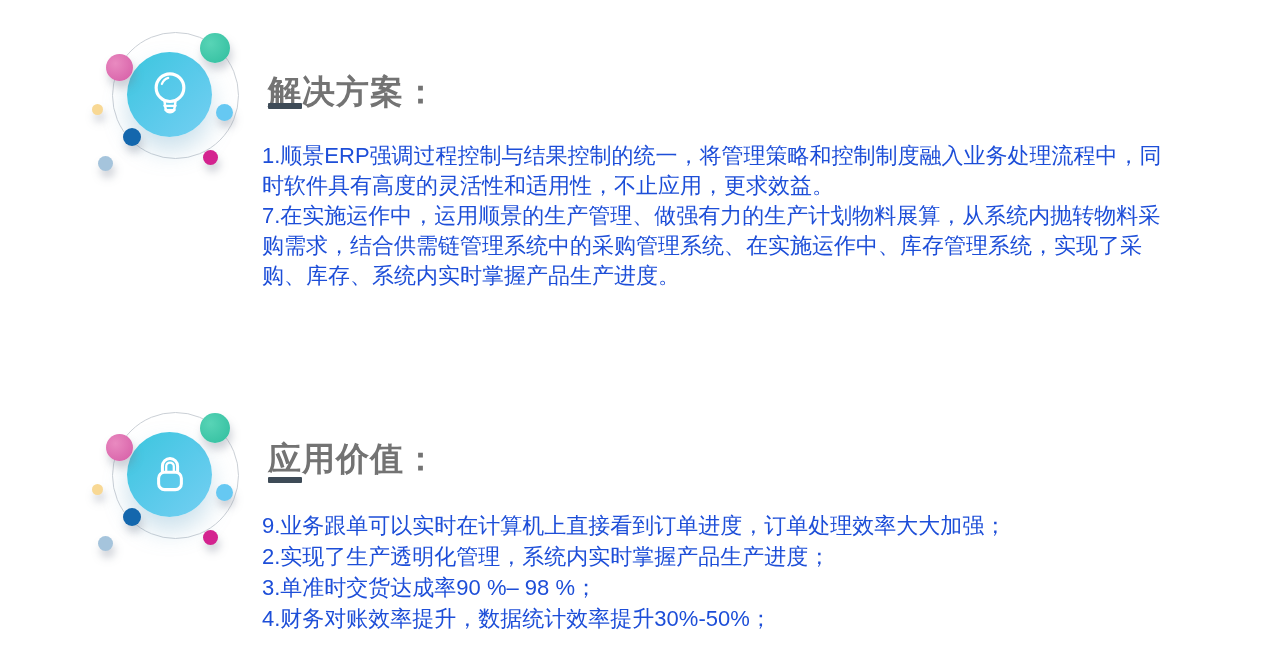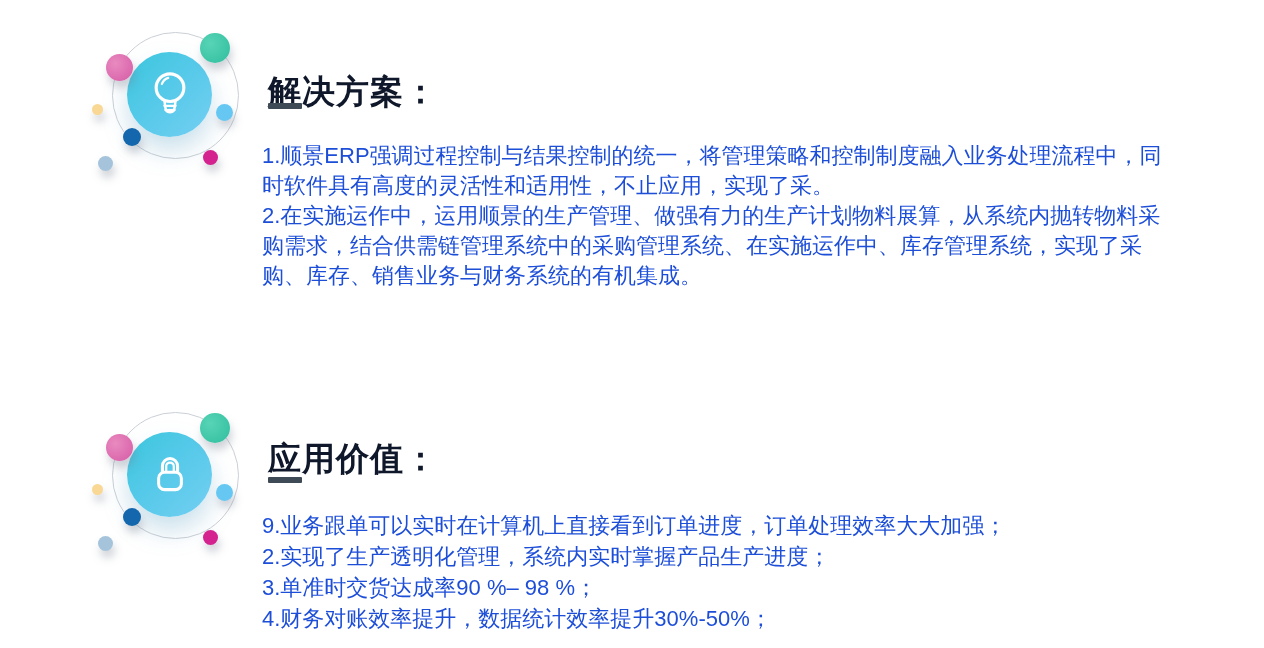--- a/index.html
+++ b/index.html
@@ -1,20 +1,20 @@
 <!DOCTYPE html>
 <html><head>
 <meta charset="utf-8">
 <style>
   html,body{margin:0;padding:0;background:#ffffff;}
   body{width:1264px;height:648px;font-family:"Liberation Sans","DejaVu Sans",sans-serif;}
   .canvas{position:relative;width:1264px;height:648px;background:#ffffff;overflow:hidden;}
 
   
-  .heading{position:absolute;left:268px;font-size:33px;font-weight:700;color:#0f172a;
+  .heading{position:absolute;left:268px;font-size:33px;font-weight:700;color:#737373;
            line-height:38px;letter-spacing:1px;white-space:nowrap;}
   .h0{top:46px;} .h1{top:396px;margin-top:44px;}
 
   .dash{position:absolute;left:268px;width:34px;height:6px;background:#3e4b57;border-radius:1px;}
   .d0{top:103px;} .d1{top:477px;}
 
   
   .body-text{position:absolute;left:262px;font-size:22px;color:#1d4ed8;}
   .b0{top:141px;} .b1{top:510px;}
   .b0 .line{height:30px;line-height:30px;white-space:nowrap;}
@@ -61,24 +61,24 @@
     <div class="dot dot-lightblue"></div>
     <div class="dot dot-steel"></div>
     <div class="dot dot-magenta"></div>
   </div>
 
   <h2 class="heading h0">解决方案：</h2>
   <div class="dash d0"></div>
 
   <div class="body-text b0">
     <div class="line">1.顺景ERP强调过程控制与结果控制的统一，将管理策略和控制制度融入业务处理流程中，同</div>
-    <div class="line">时软件具有高度的灵活性和适用性，不止应用，实现了采。</div>
-    <div class="line">2.在实施运作中，运用顺景的生产管理、做强有力的生产计划物料展算，从系统内抛转物料采</div>
+    <div class="line">时软件具有高度的灵活性和适用性，不止应用，更求效益。</div>
+    <div class="line">7.在实施运作中，运用顺景的生产管理、做强有力的生产计划物料展算，从系统内抛转物料采</div>
     <div class="line">购需求，结合供需链管理系统中的采购管理系统、在实施运作中、库存管理系统，实现了采</div>
-    <div class="line">购、库存、销售业务与财务系统的有机集成。</div>
+    <div class="line">购、库存、系统内实时掌握产品生产进度。</div>
   </div>
 
   <div class="cluster c1">
     <div class="ring"></div>
     <div class="bubble">
       <svg width="52" height="52" viewBox="0 0 48 48" fill="none" stroke="#ffffff">
         <rect x="13.5" y="21.5" width="21" height="16" rx="5.5" stroke-width="2.8"></rect>
         <path d="M17 21.5 V15.8 a7 7 0 0 1 14 0 V21.5" stroke-width="2.8"></path>
         <path d="M20.5 21.5 V16 a3.5 3.5 0 0 1 7 0 V21.5" stroke-width="2.1"></path>
       </svg>

